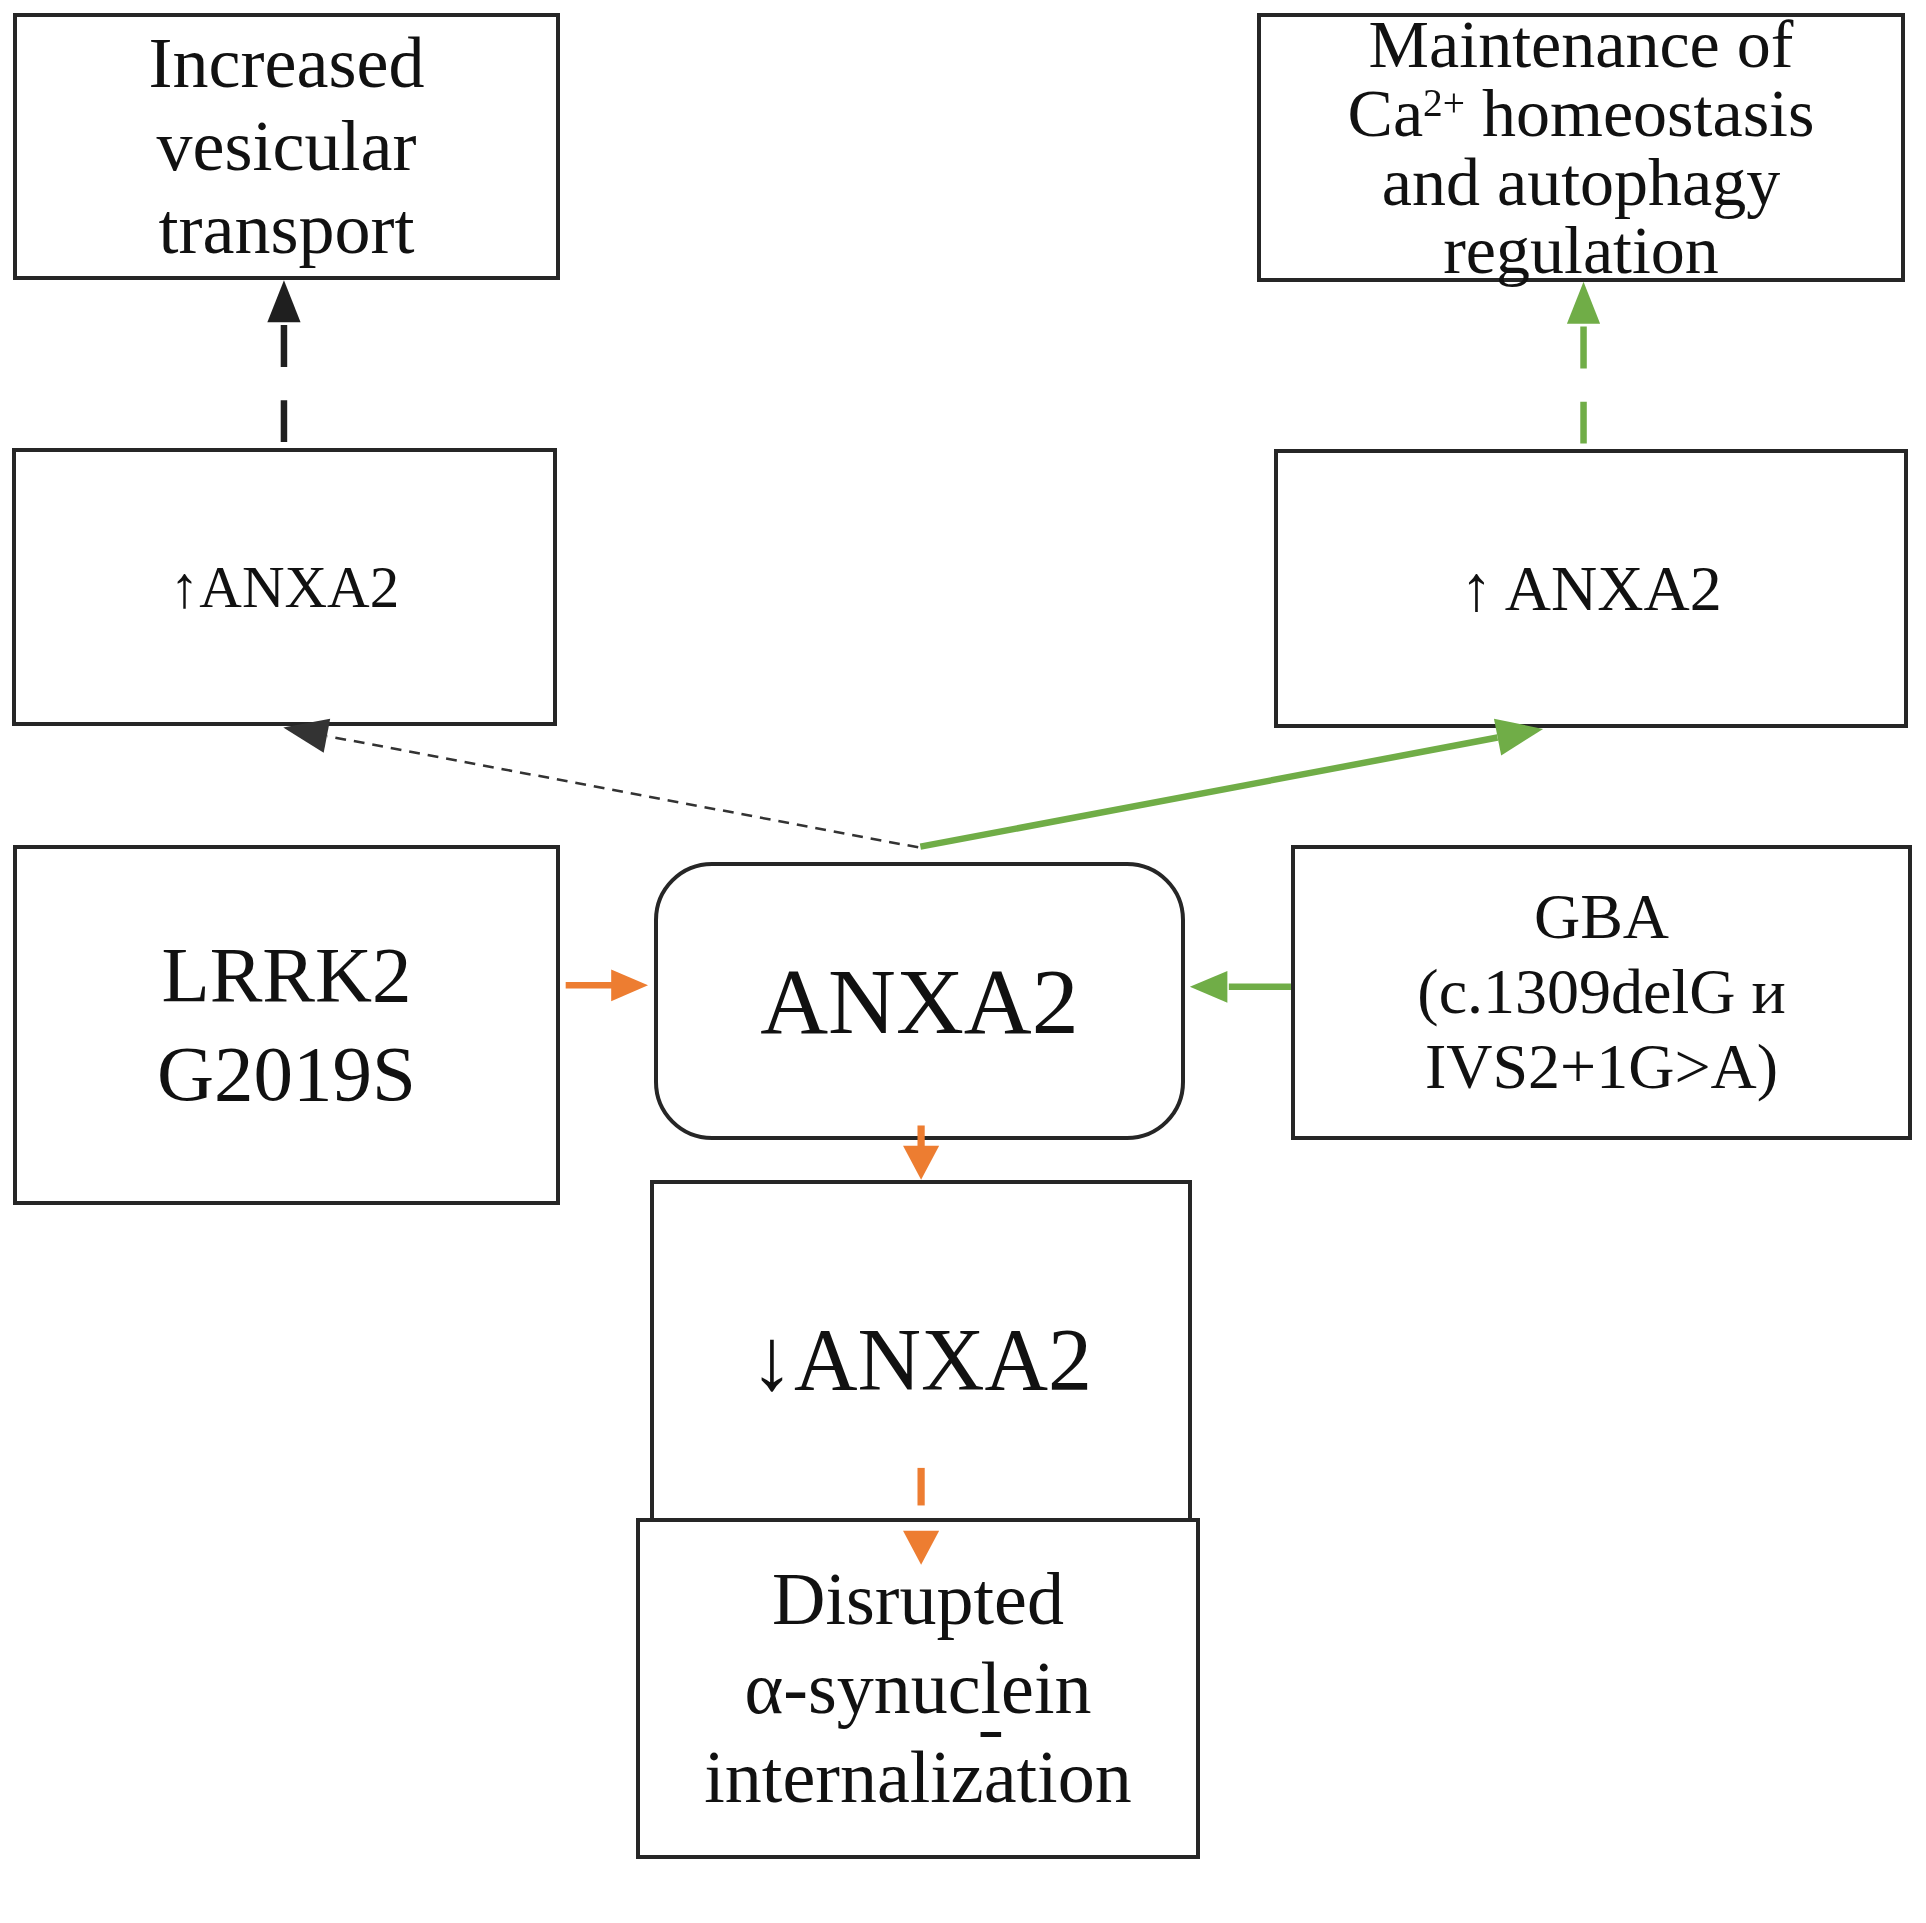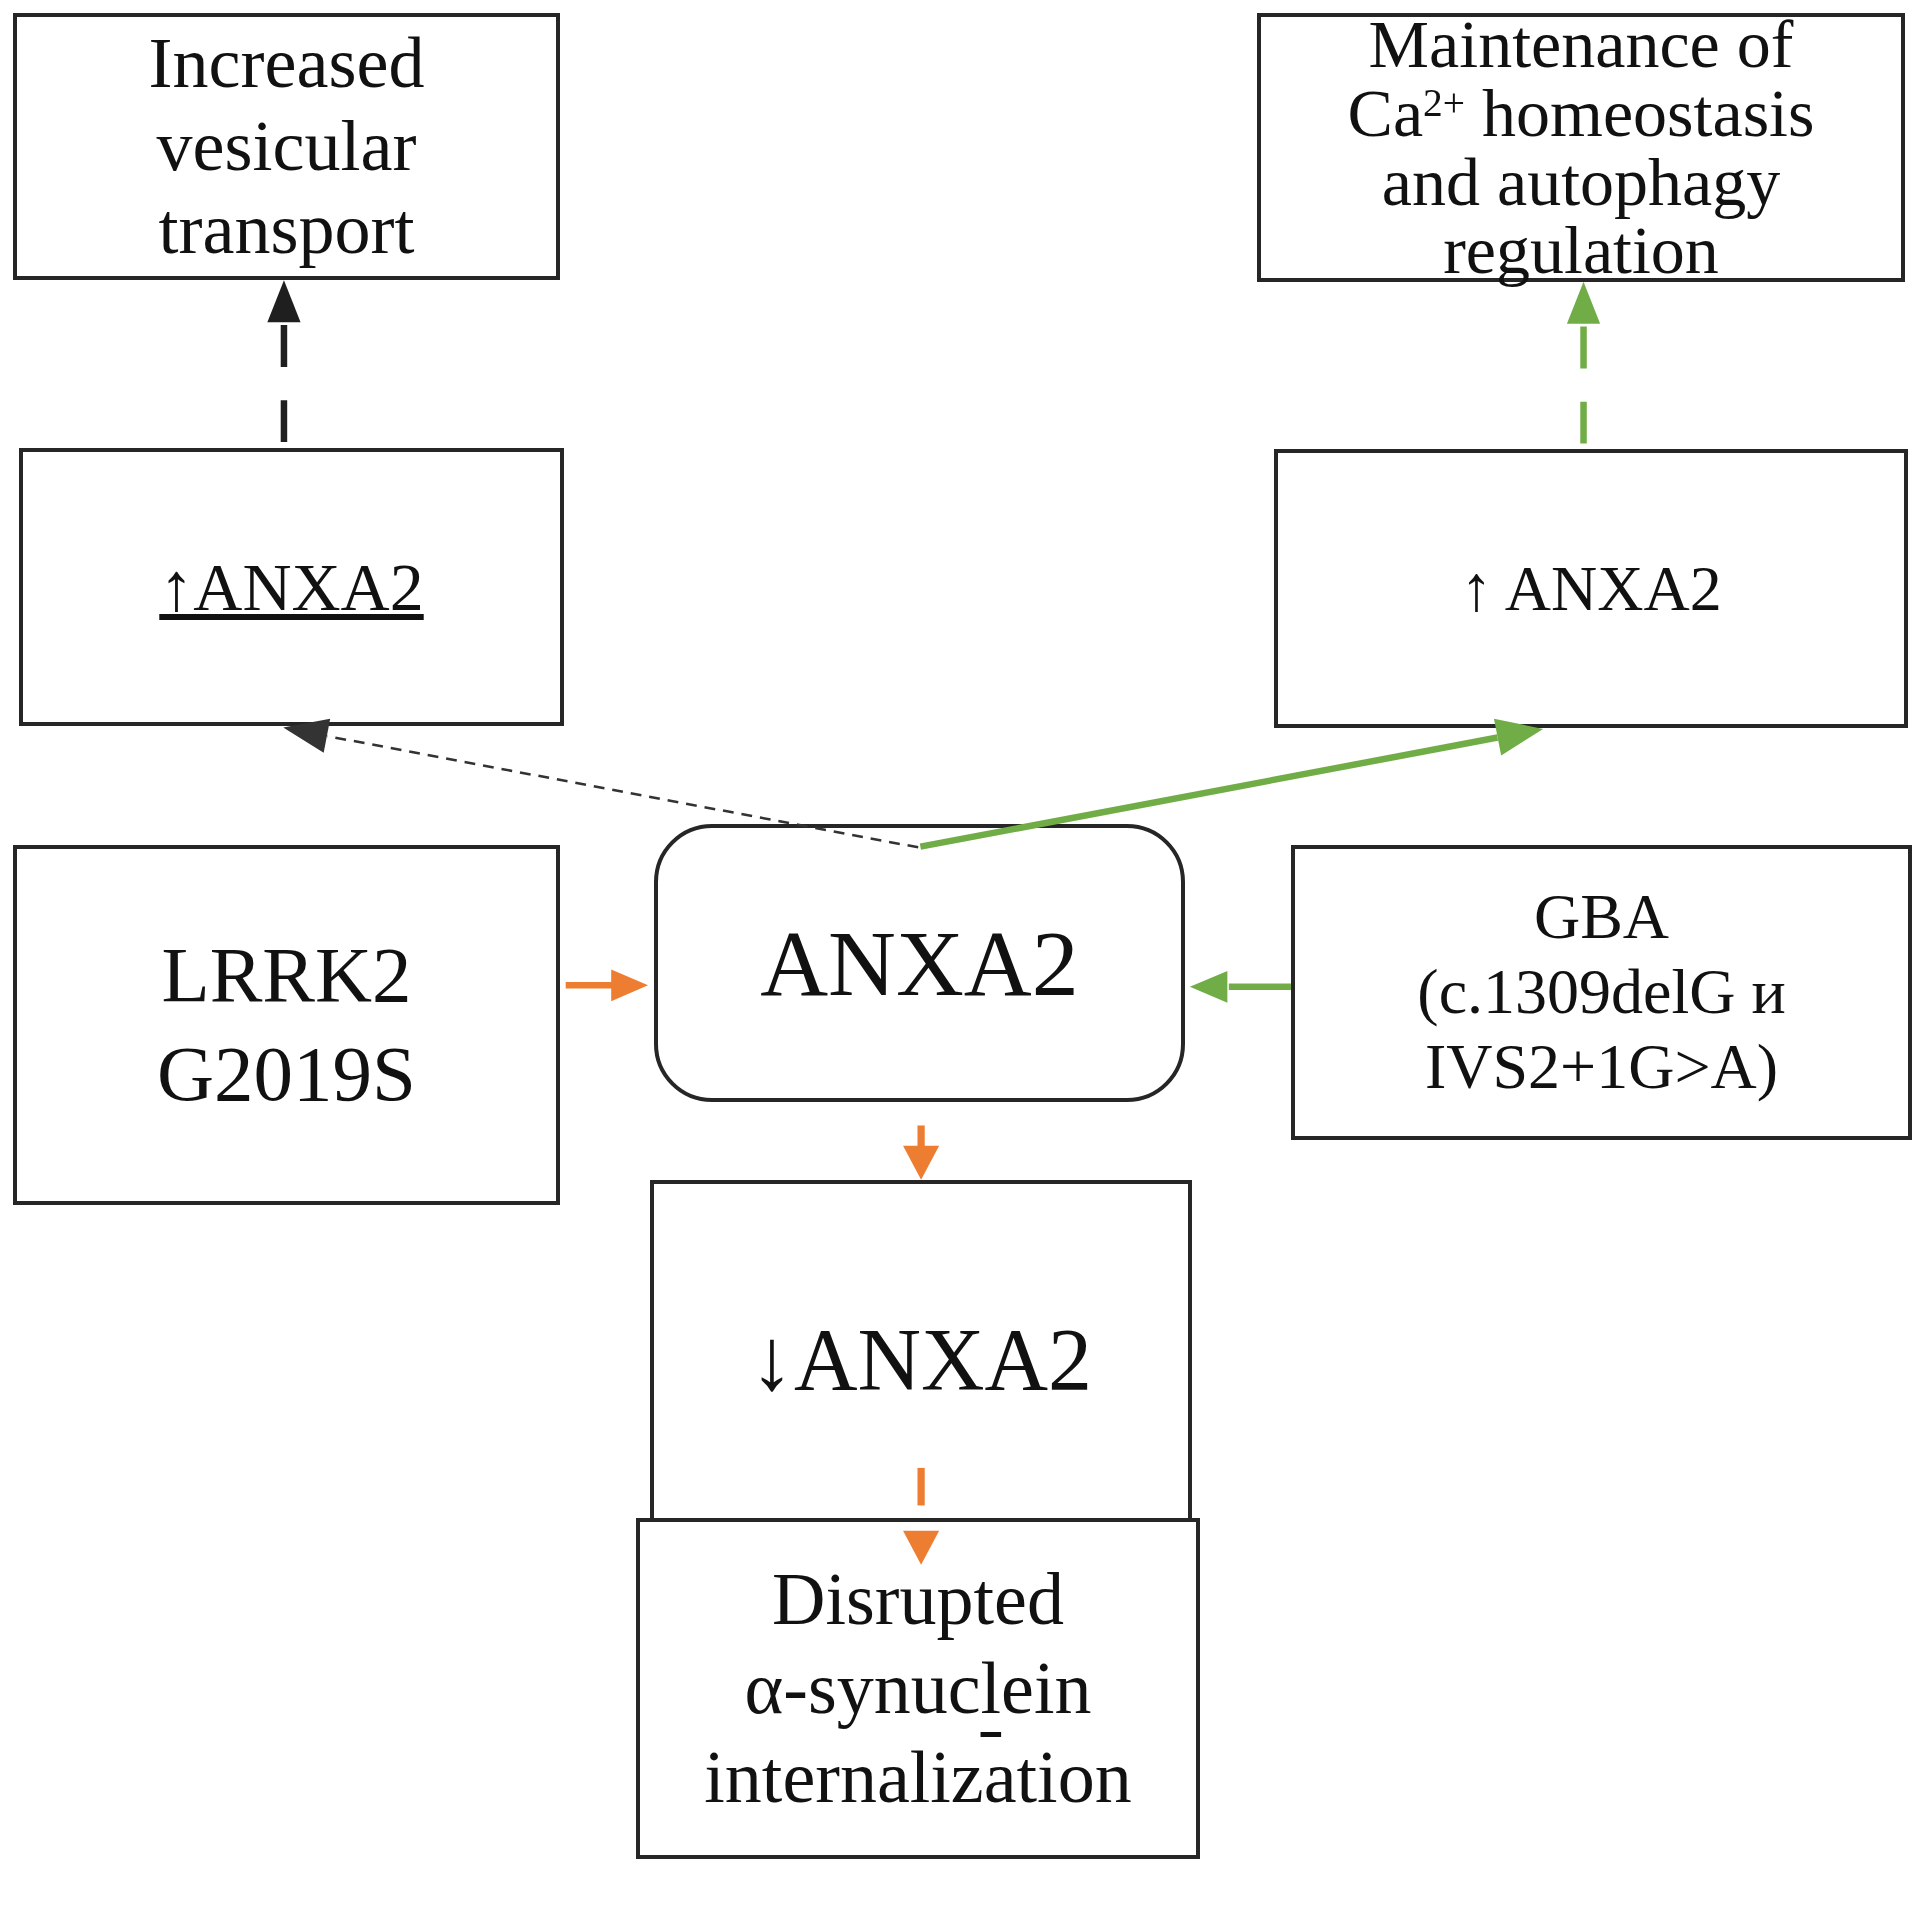--- a/index.html
+++ b/index.html
@@ -19,24 +19,24 @@
     display:flex;
     flex-direction:column;
     align-items:center;
     justify-content:center;
     text-align:center;
   }
   .node .ln{white-space:pre;}
   .rounded{border-radius:58px;}
   #nA{left:13px;   top:13px;   width:547px; height:267px; font-size:72px; line-height:1.15;}
   #nB{left:1257px; top:13px;   width:648px; height:269px; font-size:68px;  line-height:1.01;}
-  #nC{left:19px;   top:448px;  width:545px; height:278px; font-size:68px;text-decoration:underline;}
+  #nC{left:12px;   top:448px;  width:545px; height:278px; font-size:59px;}
   #nD{left:1274px; top:449px;  width:634px; height:279px; font-size:64px;}
   #nE{left:13px;   top:845px; width:547px; height:360px; font-size:79px; line-height:1.25;}
-  #nF{left:654px;  top:824px; width:531px; height:278px; font-size:94px;}
+  #nF{left:654px;  top:862px; width:531px; height:278px; font-size:94px;}
   #nG{left:1291px; top:845px; width:621px; height:295px; font-size:64px; line-height:1.17;}
   #nH{left:650px;  top:1180px; width:542px; height:358px; font-size:88px;}
   #nI{left:636px;  top:1518px; width:564px; height:341px; font-size:74px; line-height:1.2;}
   .sup{font-size:0.58em; vertical-align:0.52em;}
   .ul{
     text-decoration:underline;
     text-decoration-thickness:5px;
     text-underline-offset:19px;
   }
   svg.arrows{

